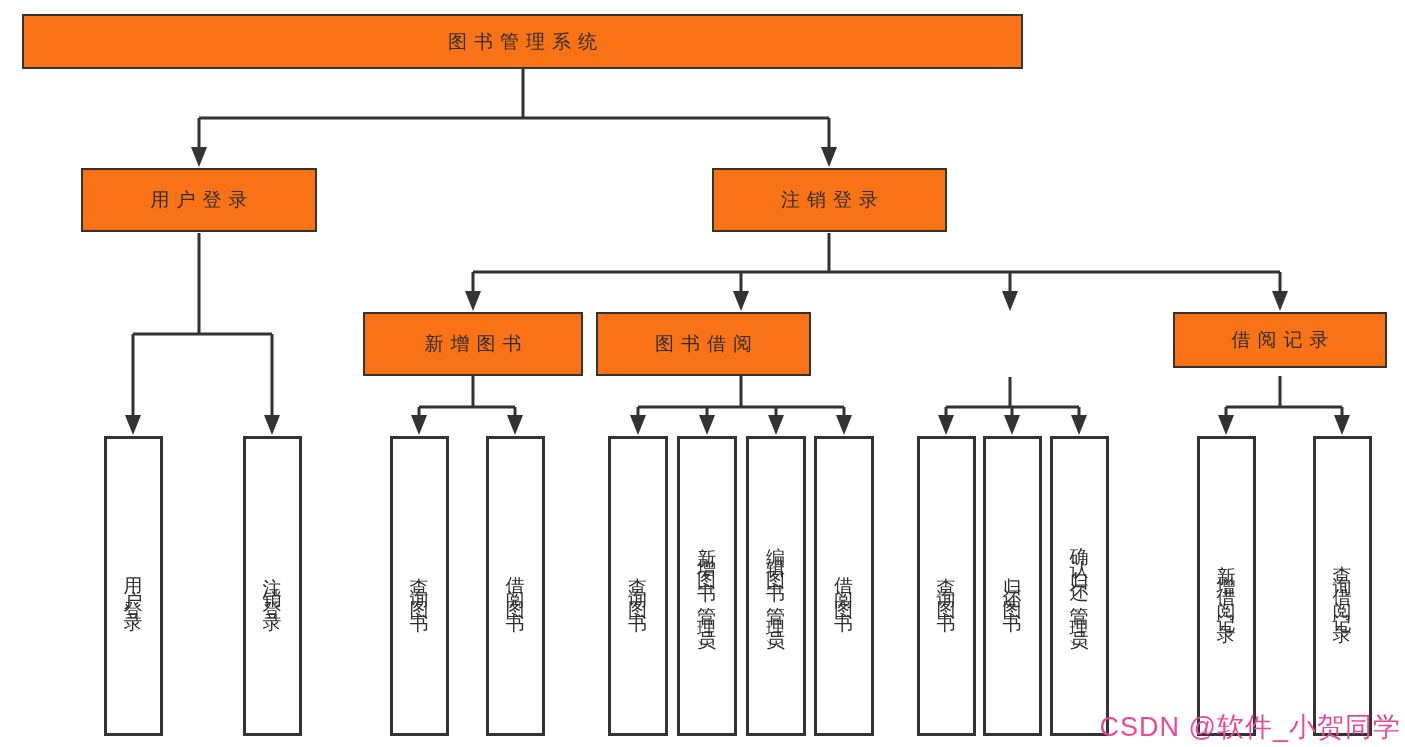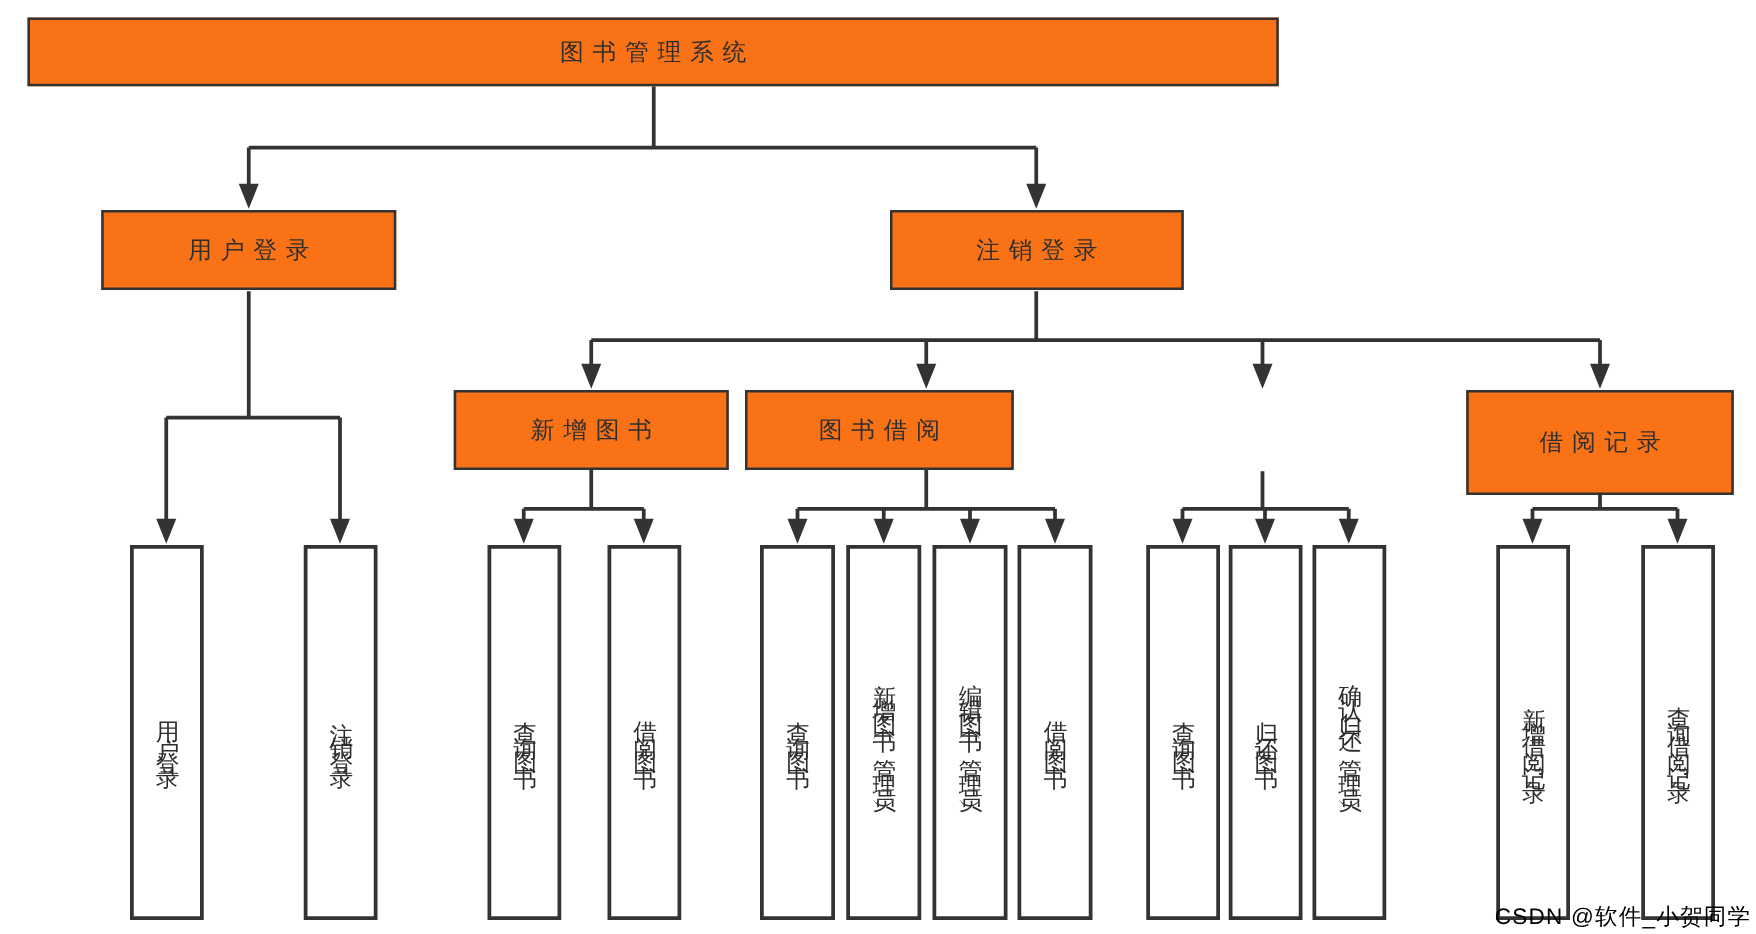--- a/index.html
+++ b/index.html
@@ -50,22 +50,22 @@
     font-size: 19px;
     color: #2e2e2e;
     letter-spacing: 12px;
     line-height: 1;
     white-space: nowrap;
   }
   .watermark {
     position: absolute;
     right: 4px;
     bottom: 2px;
-    font-size: 18px;
-    color: #000000;
+    font-size: 27px;
+    color: #ec4899;
     letter-spacing: 1px;
     white-space: nowrap;
   }
 </style>
 </head>
 <body>
 
 <div class="stage">
 
   <svg class="connectors" viewBox="0 0 1405 747" xmlns="http://www.w3.org/2000/svg" aria-hidden="true">
@@ -100,21 +100,21 @@
   <div class="hbox" style="left:712px;top:168px;width:235px;height:64px">
     <span>注销登录</span>
   </div>
 
   <div class="hbox" style="left:363px;top:312px;width:220px;height:64px">
     <span>新增图书</span>
   </div>
   <div class="hbox" style="left:596px;top:312px;width:215px;height:64px">
     <span>图书借阅</span>
   </div>
-  <div class="hbox" style="left:1173px;top:312px;width:214px;height:84px">
+  <div class="hbox" style="left:1173px;top:312px;width:214px;height:56px">
     <span>借阅记录</span>
   </div>
 
   <div class="vbox" style="left:104px">
     <span>用户登录</span>
   </div>
   <div class="vbox" style="left:243px">
     <span>注销登录</span>
   </div>
 

